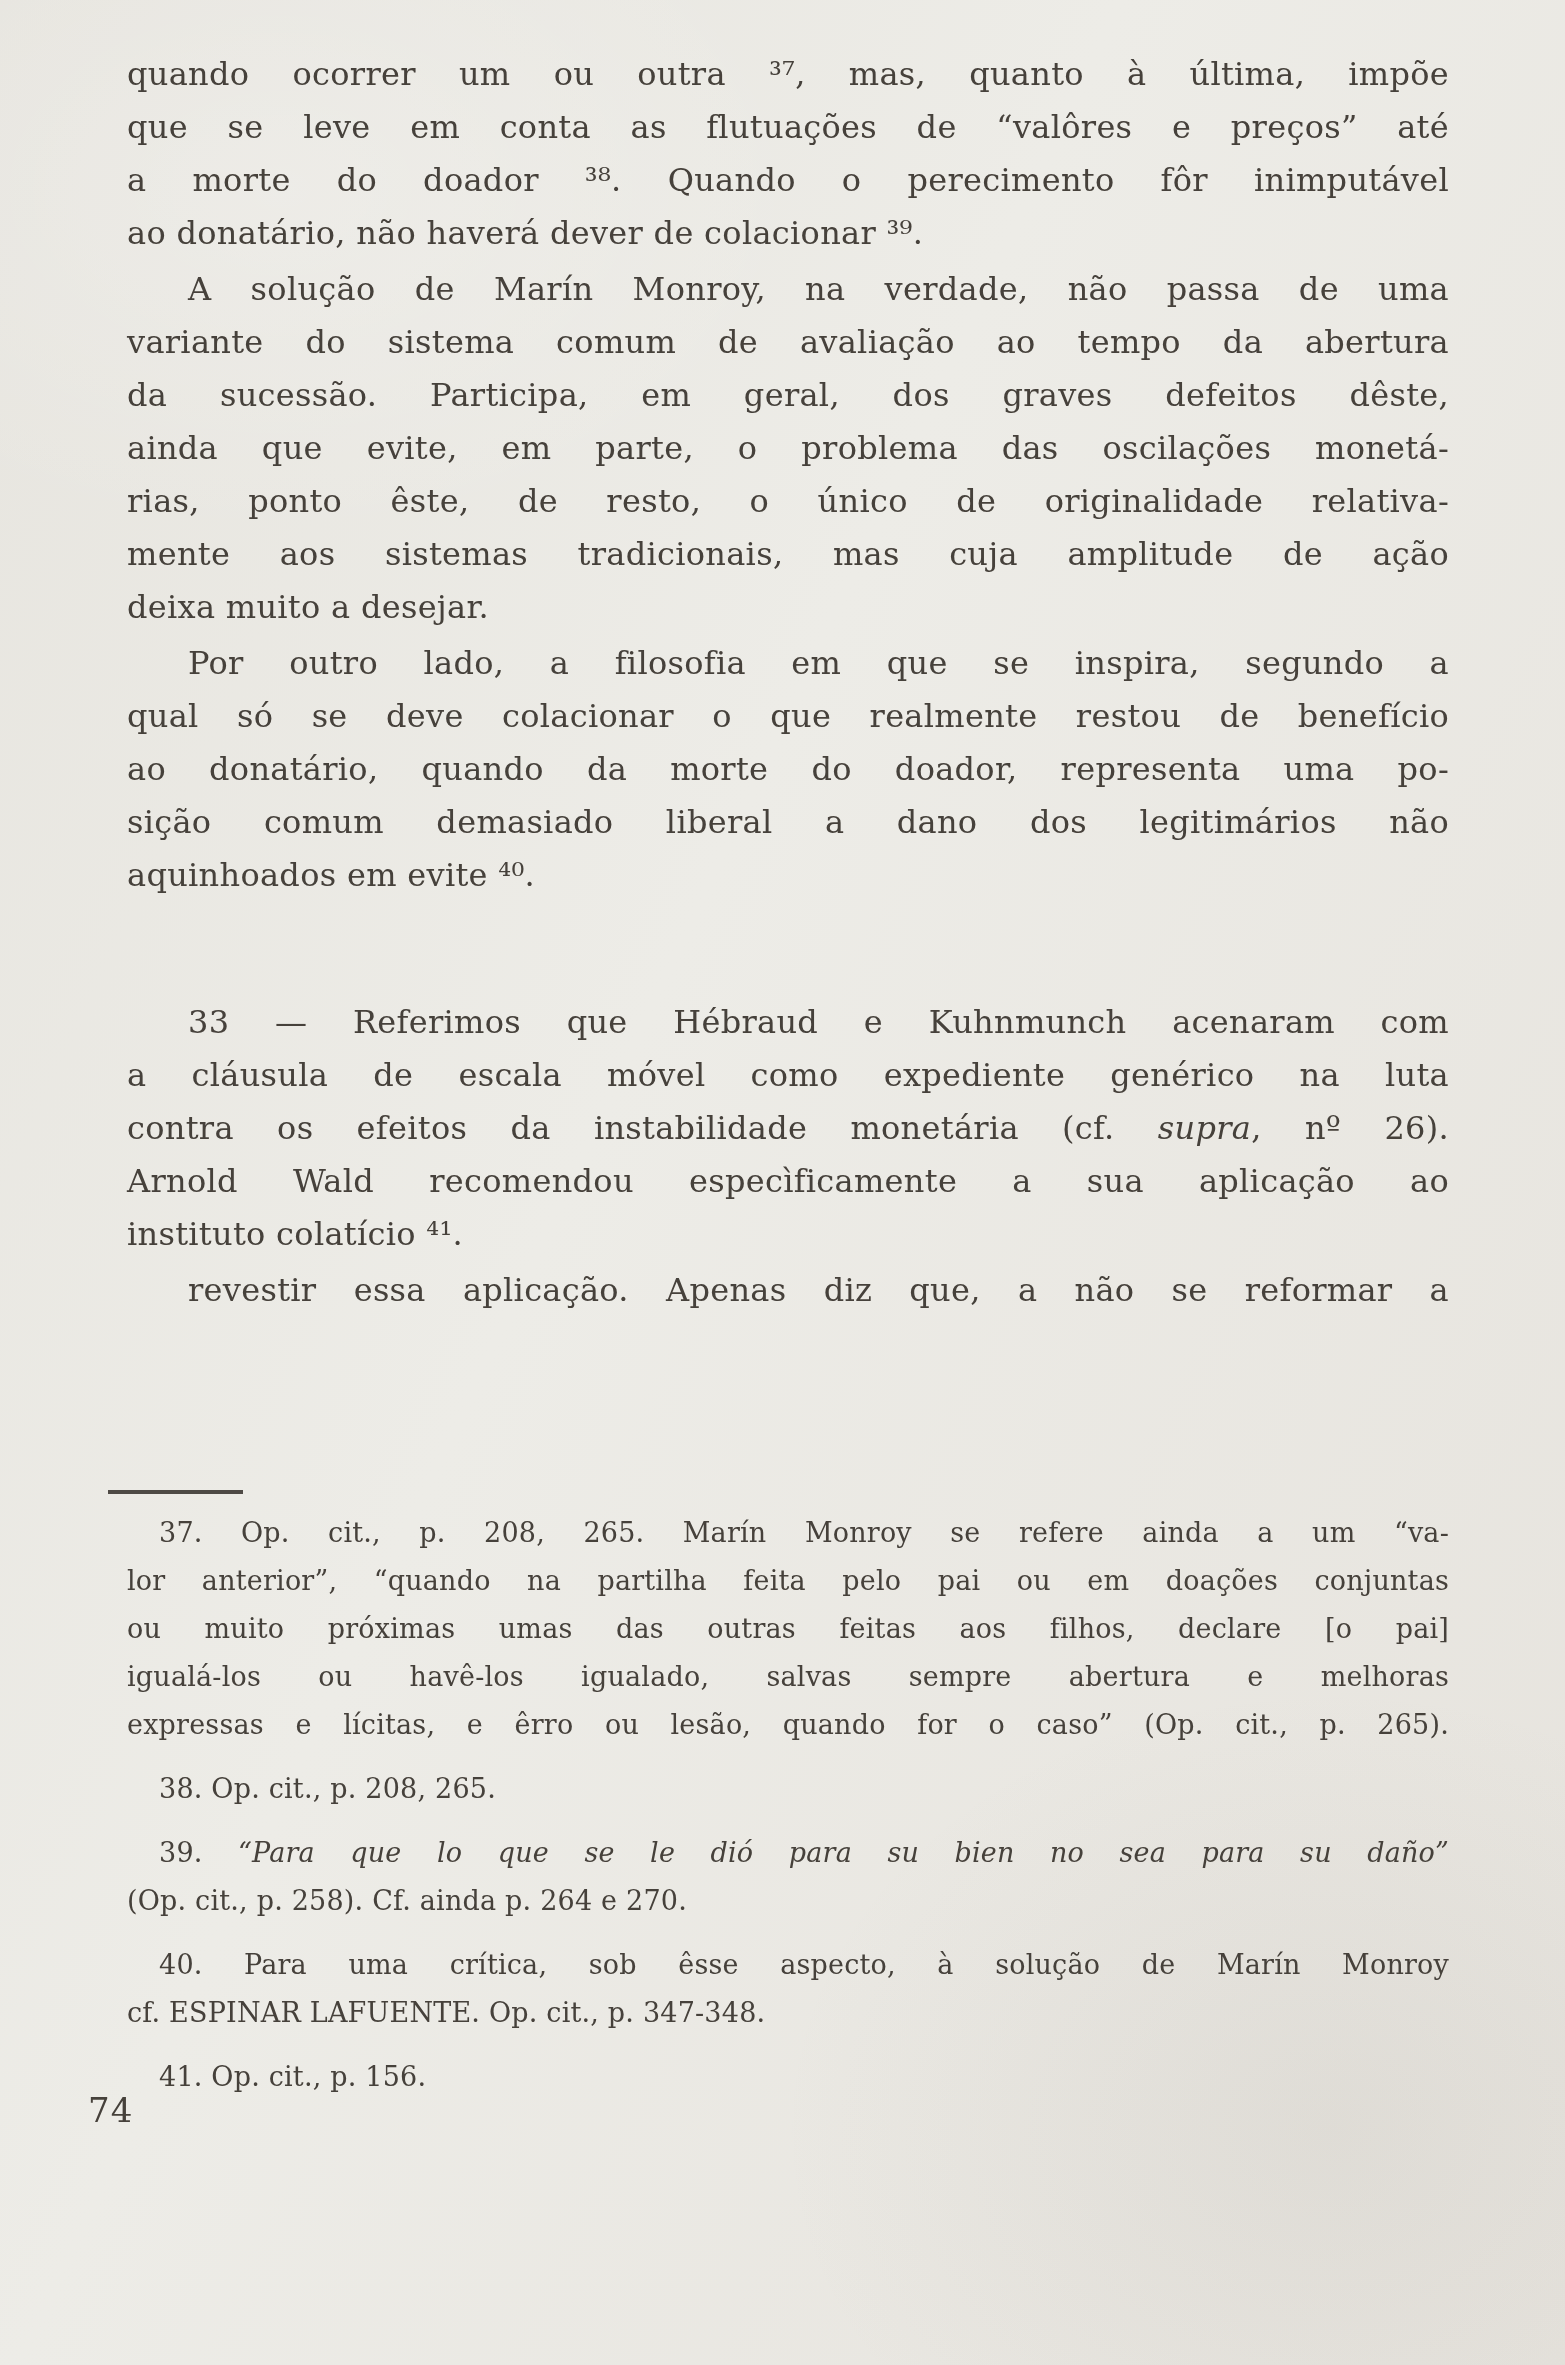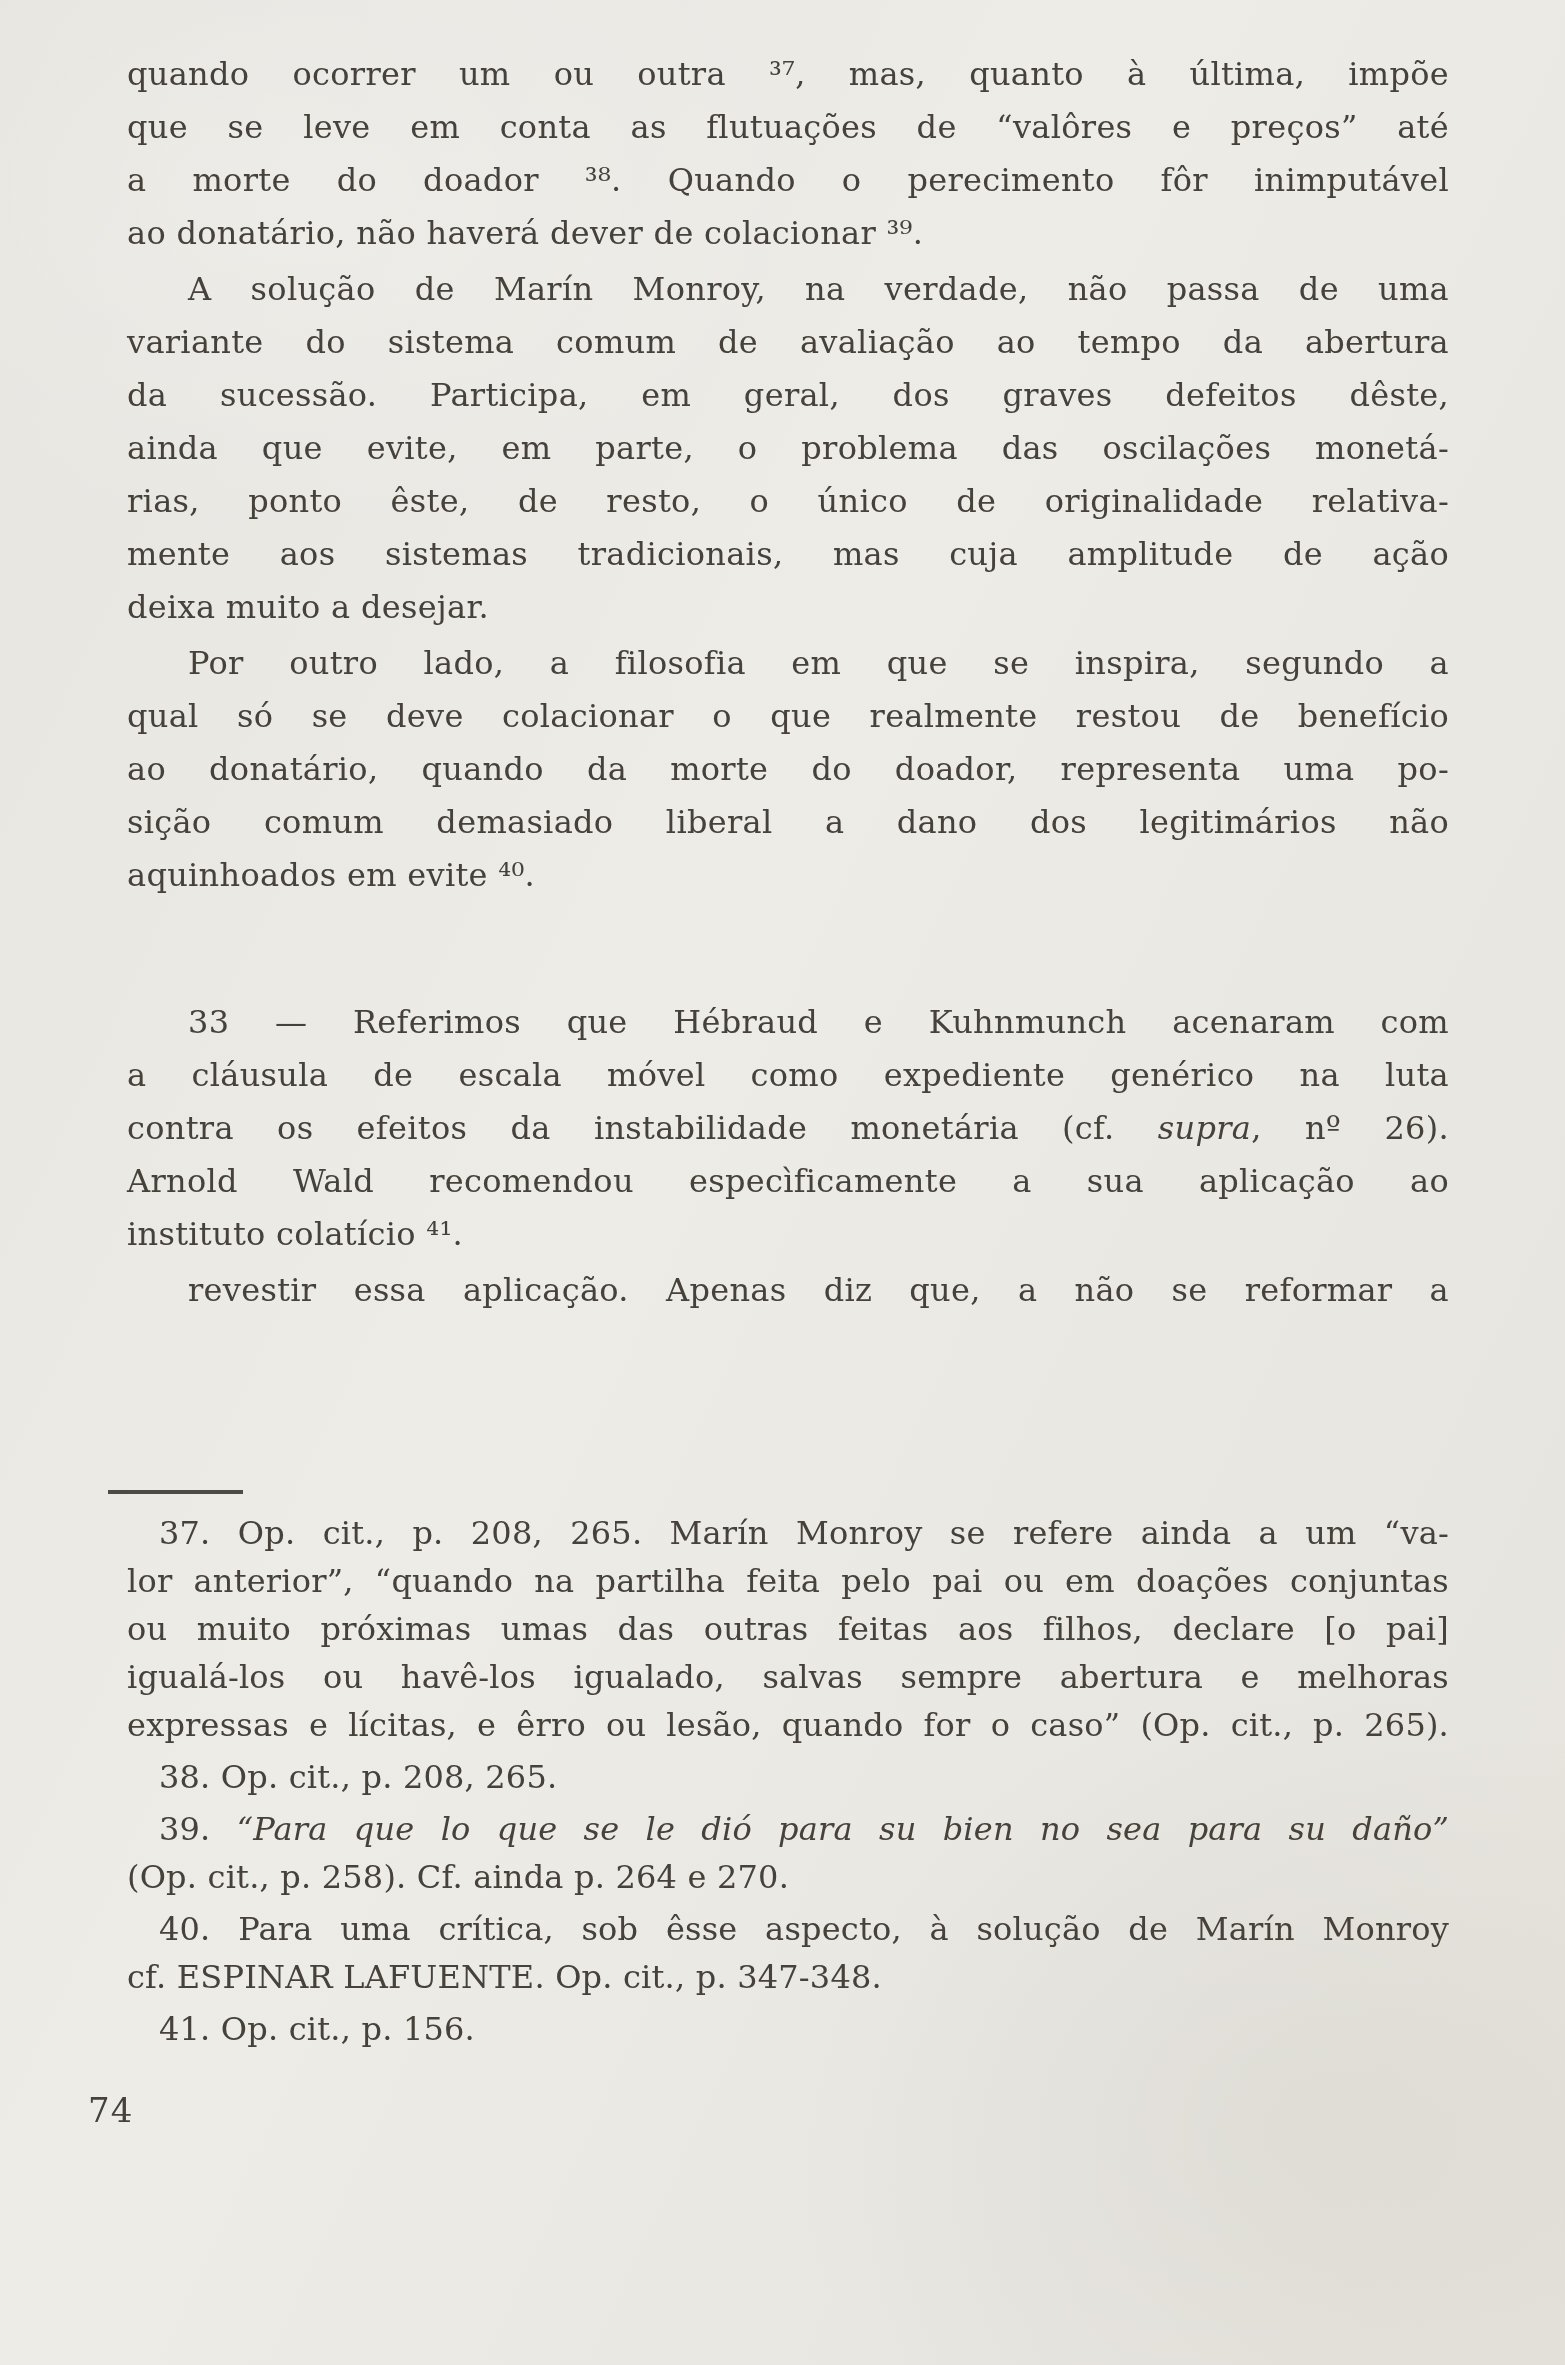--- a/index.html
+++ b/index.html
@@ -38,24 +38,24 @@
   .text-block .para.section-break{ margin-top:94px; }
   .footnote-rule{
     position:absolute;
     left:108px;top:1490px;
     width:135px;height:4px;
     background:#4e4a45;
   }
   .footnotes{
     position:absolute;
     left:127px;top:1509px;width:1322px;
-    font-size:32px;line-height:48px;
+    font-size:27px;line-height:48px;
     letter-spacing:0.2px;
   }
-  .footnotes .para + .para{ margin-top:4px; }
+  .footnotes .para + .para{ margin-top:16px; }
   .footnotes .para.indent .line:first-child{ text-indent:32px; }
   .page-number{
     position:absolute;
     left:88px;top:2090px;
     font-size:34px;
     letter-spacing:1px;
   }
 </style>
 </head>
 <body>

